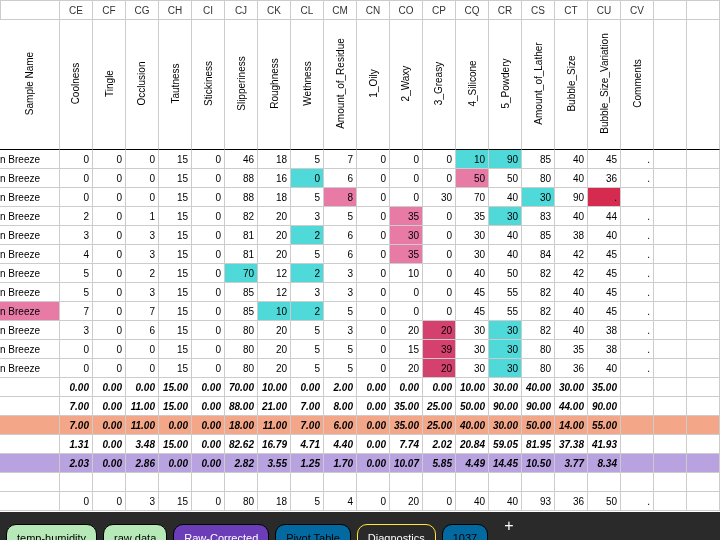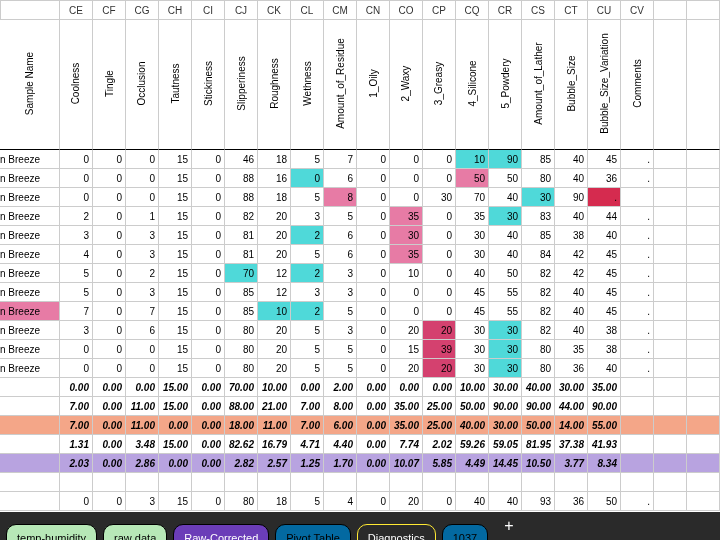--- a/index.html
+++ b/index.html
@@ -512,36 +512,36 @@
     <div class="cell summary">3.48</div>
     <div class="cell summary">15.00</div>
     <div class="cell summary">0.00</div>
     <div class="cell summary">82.62</div>
     <div class="cell summary">16.79</div>
     <div class="cell summary">4.71</div>
     <div class="cell summary">4.40</div>
     <div class="cell summary">0.00</div>
     <div class="cell summary">7.74</div>
     <div class="cell summary">2.02</div>
-    <div class="cell summary">59.26</div>
+    <div class="cell summary">20.84</div>
     <div class="cell summary">59.05</div>
     <div class="cell summary">81.95</div>
     <div class="cell summary">37.38</div>
     <div class="cell summary">41.93</div>
     <div class="cell summary"></div>
     <div class="cell summary"></div>
     <div class="cell summary"></div>
     <div class="cell left summary hl-lav"></div>
     <div class="cell summary hl-lav">2.03</div>
     <div class="cell summary hl-lav">0.00</div>
     <div class="cell summary hl-lav">2.86</div>
     <div class="cell summary hl-lav">0.00</div>
     <div class="cell summary hl-lav">0.00</div>
     <div class="cell summary hl-lav">2.82</div>
-    <div class="cell summary hl-lav">2.57</div>
+    <div class="cell summary hl-lav">3.55</div>
     <div class="cell summary hl-lav">1.25</div>
     <div class="cell summary hl-lav">1.70</div>
     <div class="cell summary hl-lav">0.00</div>
     <div class="cell summary hl-lav">10.07</div>
     <div class="cell summary hl-lav">5.85</div>
     <div class="cell summary hl-lav">4.49</div>
     <div class="cell summary hl-lav">14.45</div>
     <div class="cell summary hl-lav">10.50</div>
     <div class="cell summary hl-lav">3.77</div>
     <div class="cell summary hl-lav">8.34</div>

